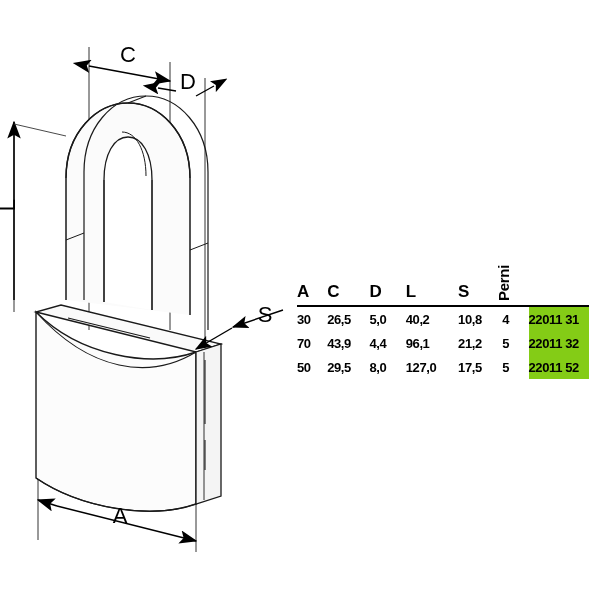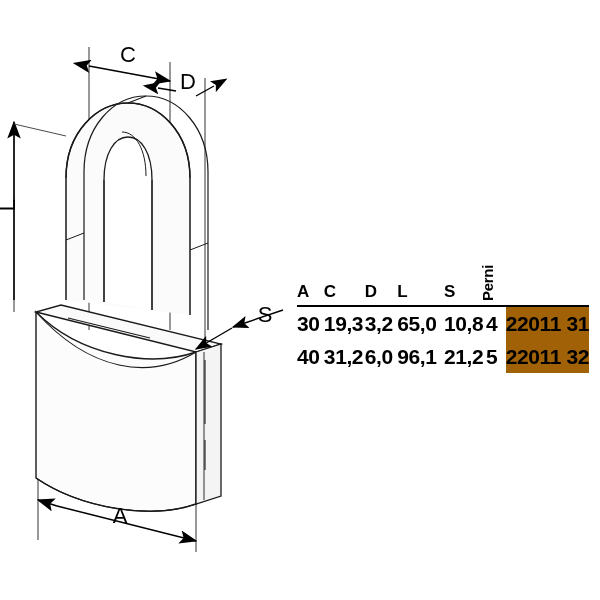--- a/index.html
+++ b/index.html
@@ -50,21 +50,21 @@
     text-align: left;
     padding: 0 0 3px 0;
     vertical-align: bottom;
     height: 44px;
     letter-spacing: -0.3px;
   }
   #spec-table thead tr {
     border-bottom: 2.2px solid #000;
   }
   #spec-table td {
-    font-size: 21px;
+    font-size: 13px;
     font-weight: bold;
     color: #000;
     padding: 4.5px 0 4.5px 0;
     white-space: nowrap;
     letter-spacing: -0.4px;
   }
   .th-rot {
     position: relative;
     width: 26px;
   }
@@ -80,21 +80,21 @@
     white-space: nowrap;
   }
   .col-a    { width: 30px; }
   .col-c    { width: 42px; }
   .col-d    { width: 36px; }
   .col-l    { width: 52px; }
   .col-s    { width: 44px; }
   .col-p    { width: 26px; }
   .col-code { width: 60px; }
   td.code-cell {
-    background: #a16207;
+    background: #84cc16;
     font-size: 18.5px;
     font-weight: bold;
     padding-left: 6px;
     letter-spacing: -0.2px;
   }
   td.num { text-align: left; }
 </style>
 </head>
 <body>
 
@@ -206,33 +206,42 @@
           <th class="col-s">S</th>
           <th class="col-p th-rot">
               <span>Perni</span>
             </th>
           <th class="col-code"></th>
         </tr>
       </thead>
       <tbody>
         <tr>
           <td class="num">30</td>
-          <td class="num">19,3</td>
-          <td class="num">3,2</td>
-          <td class="num">65,0</td>
+          <td class="num">26,5</td>
+          <td class="num">5,0</td>
+          <td class="num">40,2</td>
           <td class="num">10,8</td>
           <td class="num">4</td>
           <td class="code-cell">22011 31</td>
         </tr>
         <tr>
-          <td class="num">40</td>
-          <td class="num">31,2</td>
-          <td class="num">6,0</td>
+          <td class="num">70</td>
+          <td class="num">43,9</td>
+          <td class="num">4,4</td>
           <td class="num">96,1</td>
           <td class="num">21,2</td>
           <td class="num">5</td>
           <td class="code-cell">22011 32</td>
         </tr>
+        <tr>
+          <td class="num">50</td>
+          <td class="num">29,5</td>
+          <td class="num">8,0</td>
+          <td class="num">127,0</td>
+          <td class="num">17,5</td>
+          <td class="num">5</td>
+          <td class="code-cell">22011 52</td>
+        </tr>
       </tbody>
     </table>
   </div>
 
 </div>
 
 </body></html>

